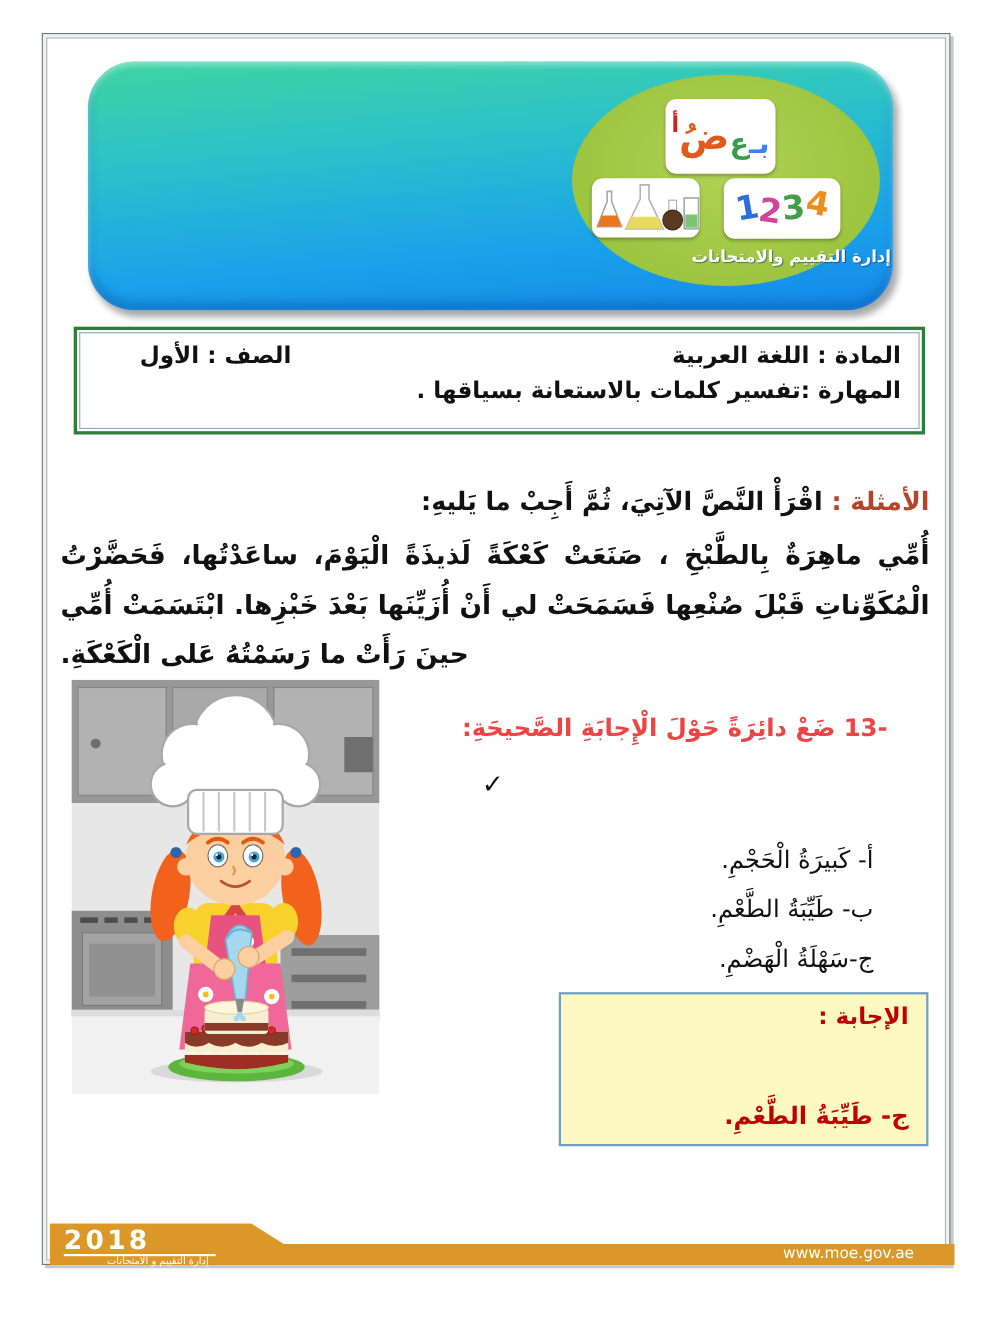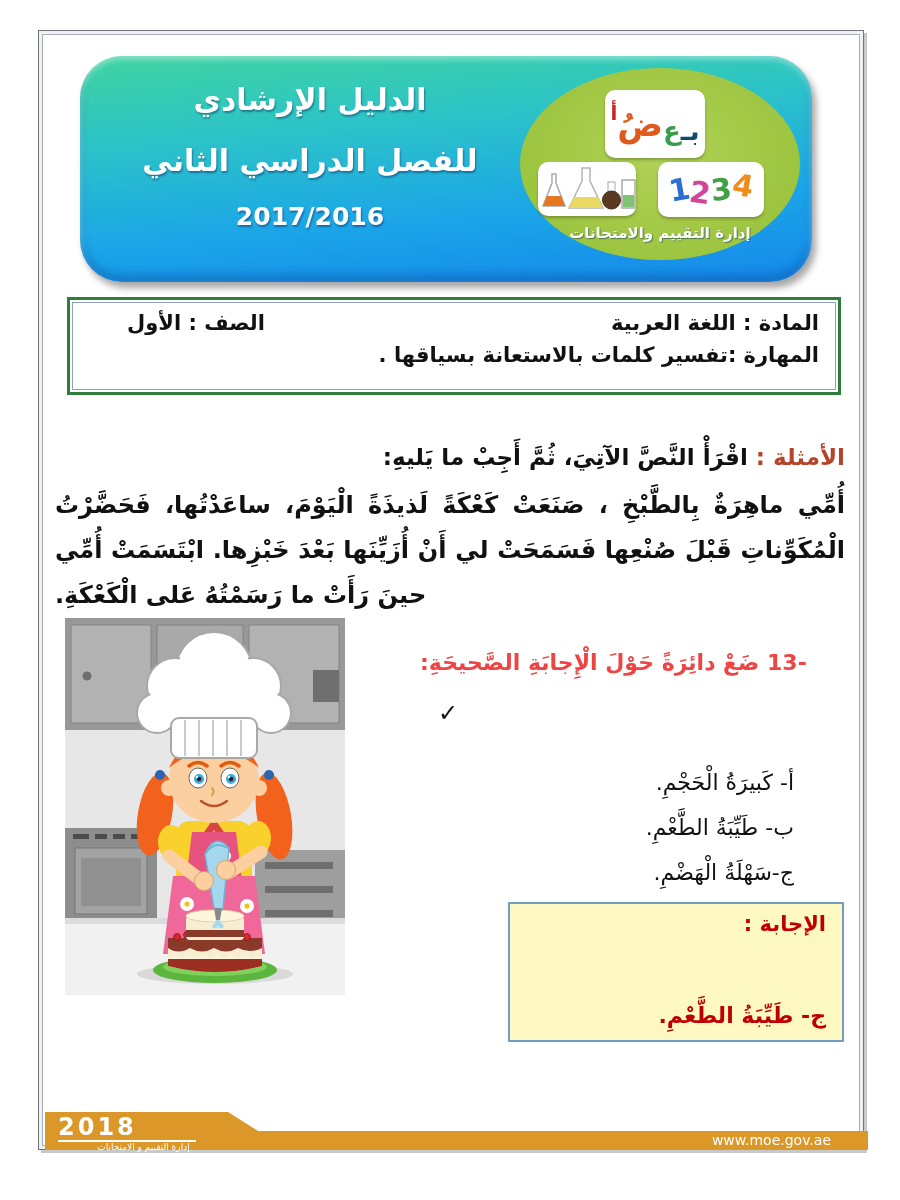--- a/index.html
+++ b/index.html
@@ -24,29 +24,29 @@
   .logo-group { position:absolute; left:430px; top:10px; width:300px; height:206px; }
   .logo-ellipse { position:absolute; left:10px; top:2px; width:280px; height:192px; border-radius:50%;
                   background: radial-gradient(ellipse at 50% 45%, #b0d156 0%, #9cc43e 75%); }
   .tile { position:absolute; background:#fff; border-radius:10px; box-shadow:0 2px 3px rgba(0,0,0,.25);
           display:flex; align-items:center; justify-content:center; overflow:hidden; }
   .tile-letters { left:95px; top:24px; width:100px; height:68px; }
   .tile-letters span { font-weight:bold; line-height:1; }
   .l1 { color:#e05a1e; font-size:34px; }
   .l2 { color:#cc2222; font-size:20px; margin-bottom:22px; }
   .l3 { color:#3a9d4e; font-size:26px; margin-top:14px; }
-  .l4 { color:#0c4a6e; font-size:26px; margin-bottom:-14px; }
+  .l4 { color:#3b82f6; font-size:26px; margin-bottom:-14px; }
   .tile-flasks  { left:28px;  top:96px; width:98px;  height:54px; }
   .tile-numbers { left:148px; top:96px; width:106px; height:55px; }
   .tile-numbers span { font-weight:bold; font-size:30px; display:inline-block; line-height:1; }
   .n1 { color:#2b6fd4; transform:rotate(-10deg); }
   .n2 { color:#d4459a; transform:rotate(8deg) translateY(3px); }
   .n3 { color:#43a047; transform:rotate(-6deg); }
   .n4 { color:#ef8c1a; transform:rotate(10deg) translateY(-4px); }
-  .logo-dept { position:absolute; left:0; top:158px; width:300px; text-align:center;
+  .logo-dept { position:absolute; left:0; top:158px; width:300px; 
                color:#fff; font-size:15px; font-weight:bold; direction:rtl; text-shadow:1px 1px 1px rgba(0,40,90,.5); }
 
   
   .info-box { position:absolute; left:72px; top:302px; width:764px; height:88px;
               border:1px solid #8aa3c0; background:#fff;
               box-shadow: 0 0 0 2px #ffffff, 0 0 0 5px #2f7d3a;
               direction:rtl; font-weight:bold; font-size:21px; color:#111;
               padding:8px 16px 0 16px; }
   .info-row1 { display:flex; justify-content:space-between; }
   .info-grade { padding-left:38px; }
@@ -91,25 +91,20 @@
                  color:#fff; font-size:9px; direction:rtl; letter-spacing:1px;padding-left:27px; }
   .footer-site { position:absolute; right:24px; top:20px; color:#fff; font-size:14px; }
 </style>
 </head>
 <body>
 
 <div class="page">
   <div class="frame"></div>
 
   <div class="banner">
-    <div class="banner-titles">
-      <div class="t1">الدليل الإرشادي</div>
-      <div class="t2">للفصل الدراسي الثاني</div>
-      <div class="yr">2017/2016</div>
-    </div>
 
     <div class="logo-group">
       <div class="logo-ellipse"></div>
 
       <div class="tile tile-letters">
         <span class="l2">أ</span>
         <span class="l1">ضُ</span>
         <span class="l3">ع</span>
         <span class="l4">بـ</span>
       </div>

